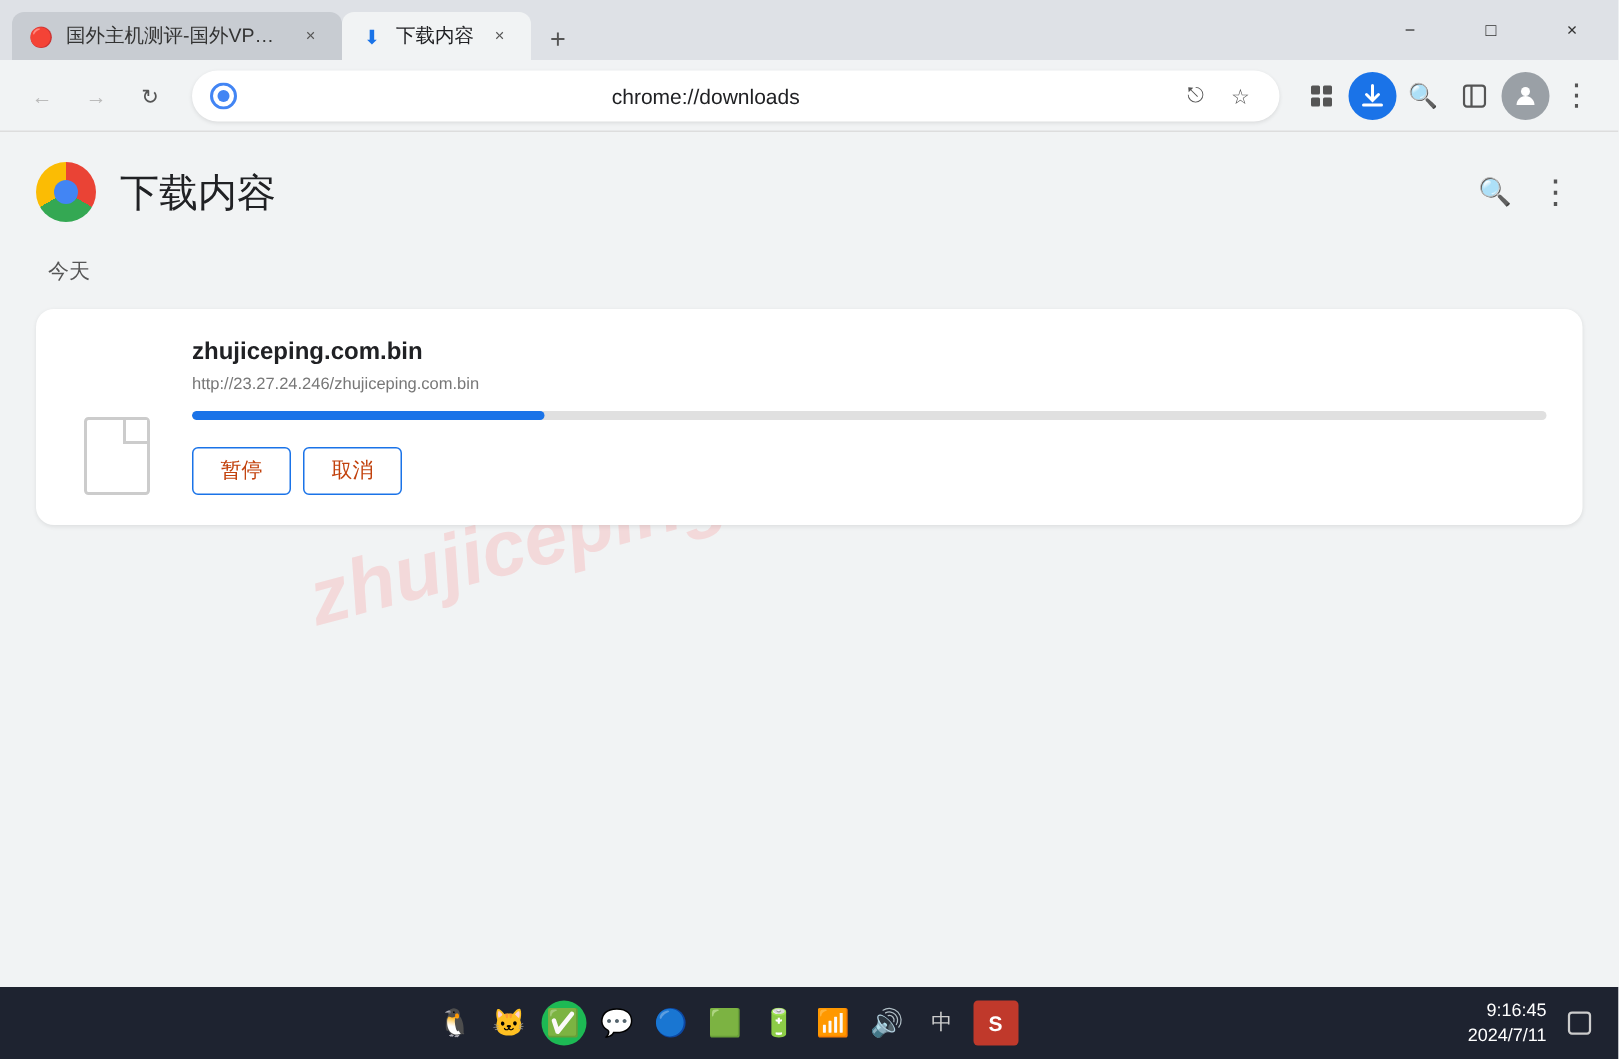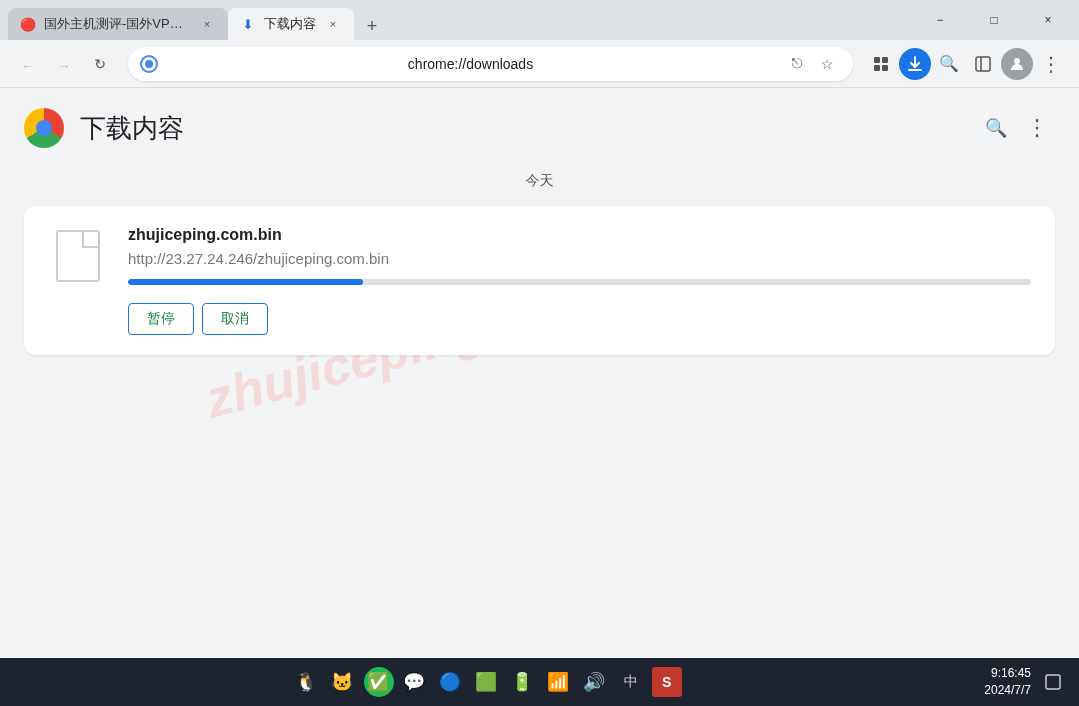--- a/index.html
+++ b/index.html
@@ -214,45 +214,44 @@
       display: flex; gap: 4px;
     }
     .header-icon-btn {
       width: 36px; height: 36px;
       border-radius: 50%;
       display: flex; align-items: center; justify-content: center;
       font-size: 18px; color: #555; cursor: pointer;
     }
 
     .section-label {
-      padding: 8px 8px;
+      padding: 8px 32px;
       font-size: 14px;
       color: #555;
-      text-align: center;
     }
 
     .watermark {
       position: absolute;
       top: 230px;
       left: 200px;
       font-size: 52px;
       font-weight: bold;
       color: rgba(255,100,100,0.18);
       transform: rotate(-15deg);
       pointer-events: none;
       white-space: nowrap;
       font-style: italic;
     }
 
     .download-card {
       margin: 8px 24px;
       background: white;
       border-radius: 12px;
       display: flex;
-      align-items: flex-start;
+      align-items: flex-end;
       padding: 20px 24px;
       gap: 20px;
       box-shadow: 0 1px 3px rgba(0,0,0,0.08);
       position: relative;
     }
     .file-icon-wrap {
       width: 60px;
       display: flex;
       align-items: flex-start;
       justify-content: center;
@@ -287,21 +286,21 @@
       display: flex;
       flex-direction: column;
       gap: 6px;
     }
     .file-name {
       font-size: 16px;
       font-weight: 600;
       color: #202124;
     }
     .file-url {
-      font-size: 15px;
+      font-size: 11px;
       color: #777;
     }
     .download-status {
       font-size: 14px;
       color: #555;
       margin-top: 4px;
     }
     .progress-bar-wrap {
       height: 6px;
       background: #e0e0e0;
@@ -318,21 +317,21 @@
     .download-actions {
       display: flex;
       gap: 8px;
       margin-top: 6px;
     }
     .action-btn {
       padding: 6px 18px;
       border: 1px solid #1a73e8;
       border-radius: 4px;
       background: white;
-      color: #15803d;
+      color: #c2410c;
       font-size: 14px;
       cursor: pointer;
     }
 
     
     .taskbar {
       height: 48px;
       background: #1e2330;
       display: flex;
       align-items: center;
@@ -492,21 +491,21 @@
     <div class="taskbar-icon" style="color:#76b900;">🟩</div>
     <div class="taskbar-icon">🔋</div>
     <div class="taskbar-icon">📶</div>
     <div class="taskbar-icon">🔊</div>
     <div class="taskbar-icon" style="color:#ccc; font-size:14px;">中</div>
     <div class="taskbar-icon" style="color:#e74c3c; font-weight:bold; font-size:14px; background:#c0392b; border-radius:3px; color:white;">S</div>
   </div>
   <div class="taskbar-right">
     <div class="clock">
       <div>9:16:45</div>
-      <div>2024/7/7</div>
+      <div>2024/7/11</div>
     </div>
     <div class="notification-btn">
       <svg width="18" height="18" viewBox="0 0 18 18" fill="none" stroke="#ccc" stroke-width="1.5">
         <rect x="2" y="2" width="14" height="14" rx="2"></rect>
       </svg>
     </div>
   </div>
 </div>
 
 </body></html>

